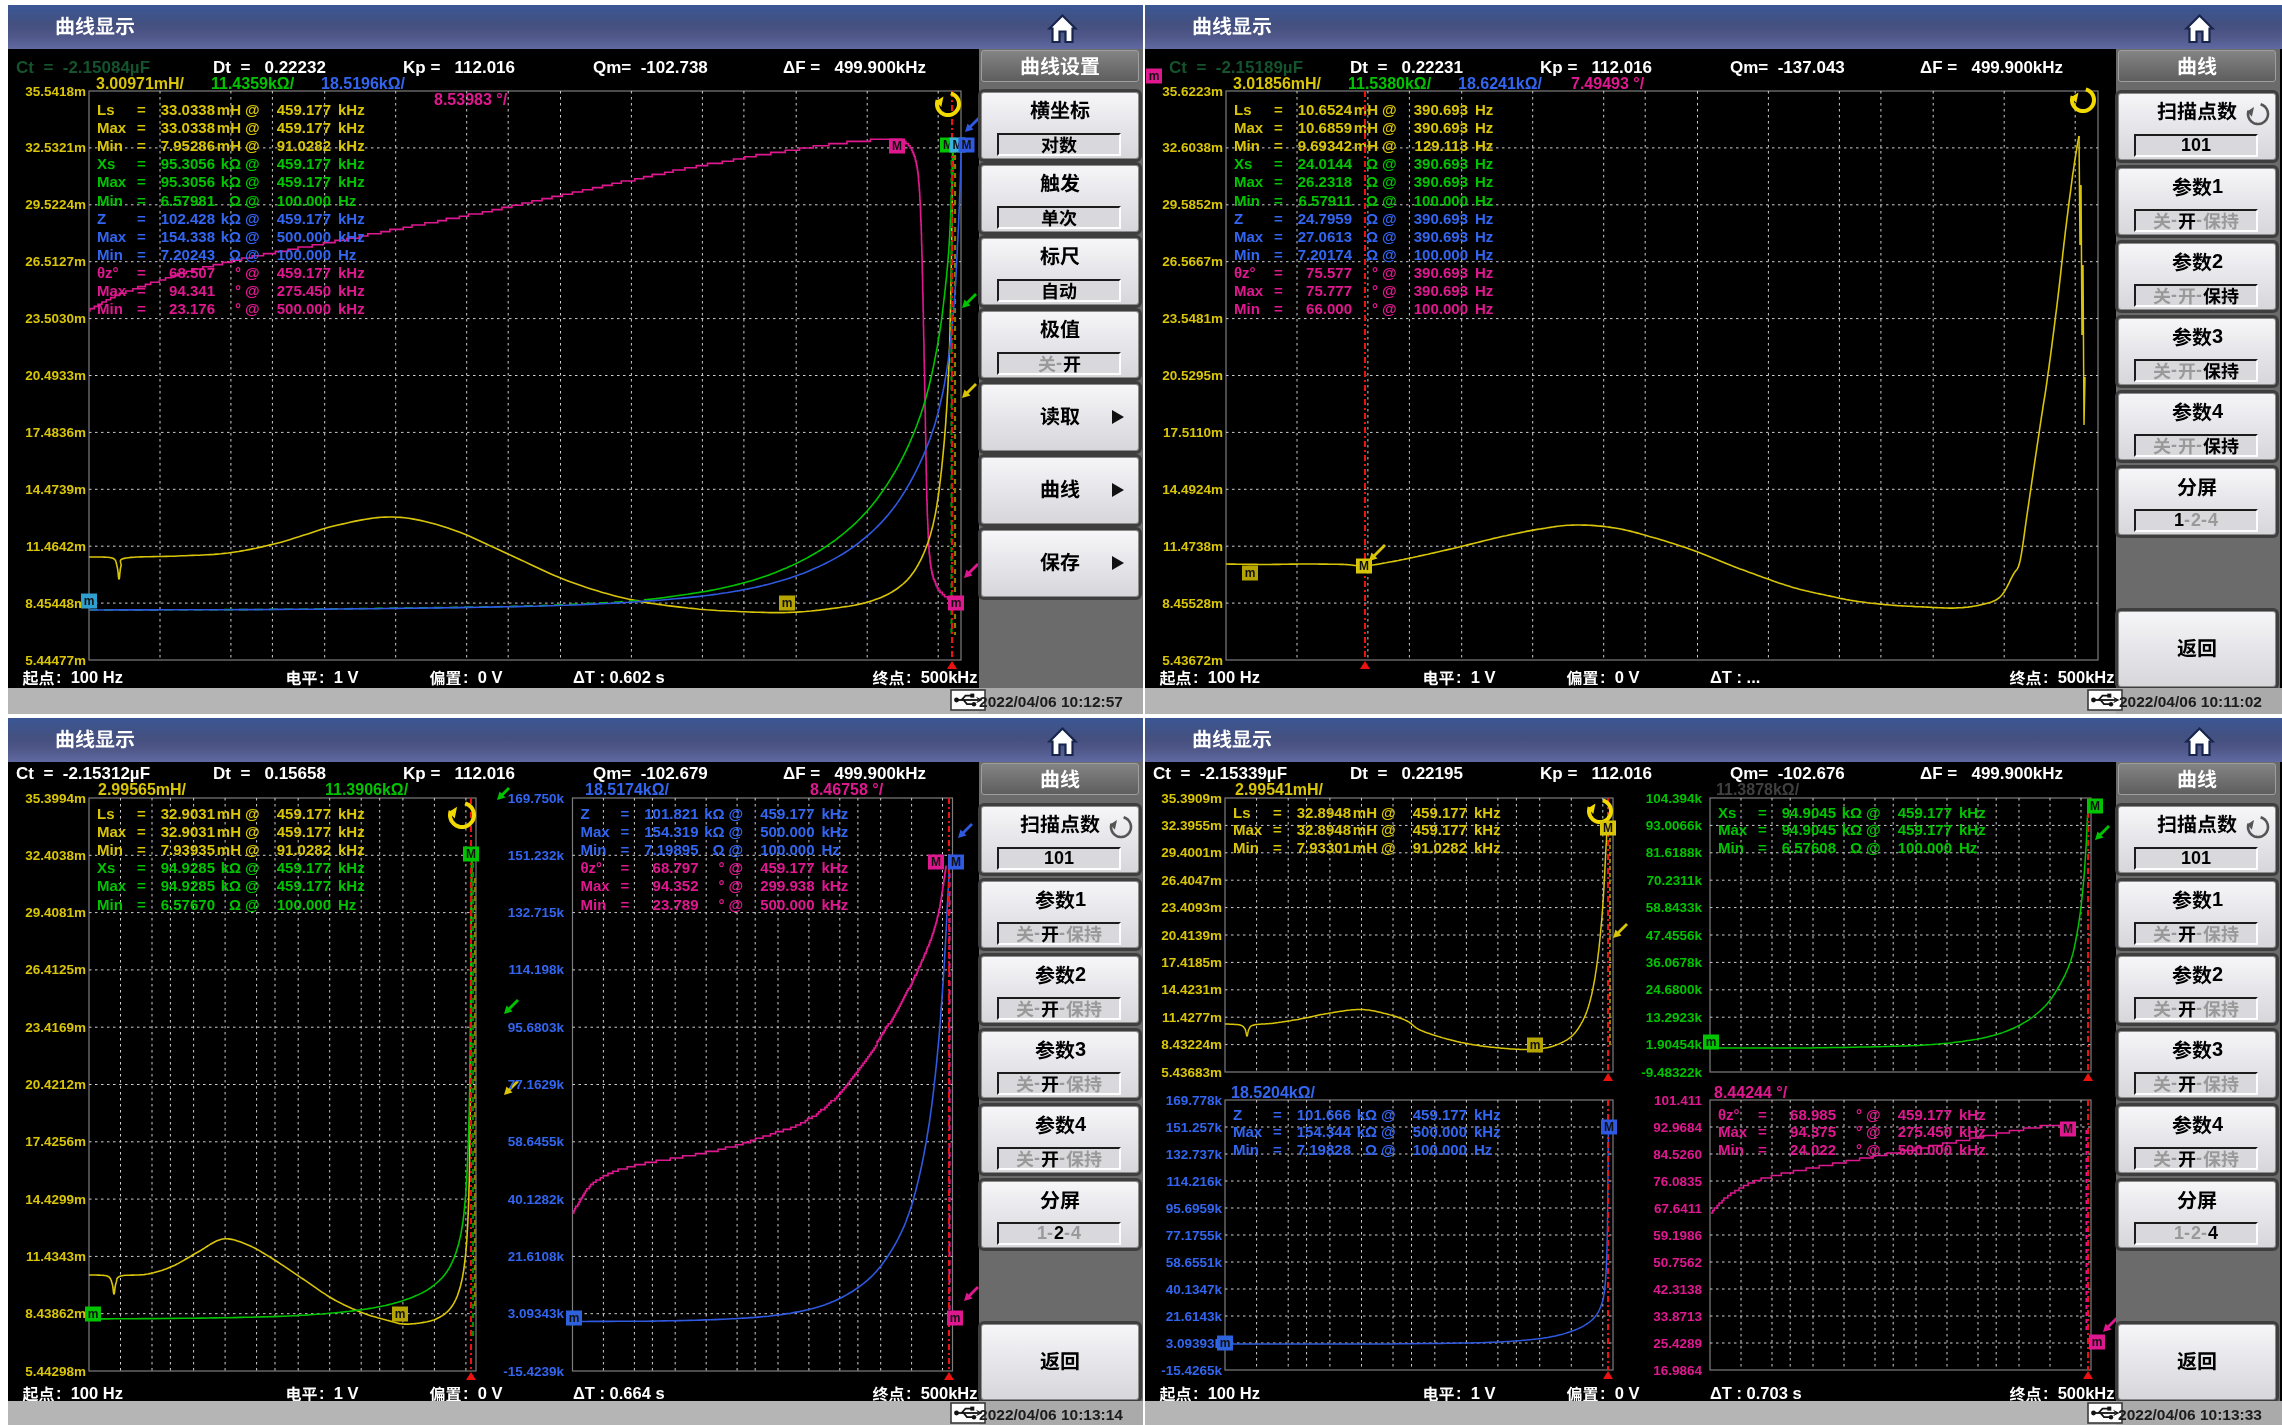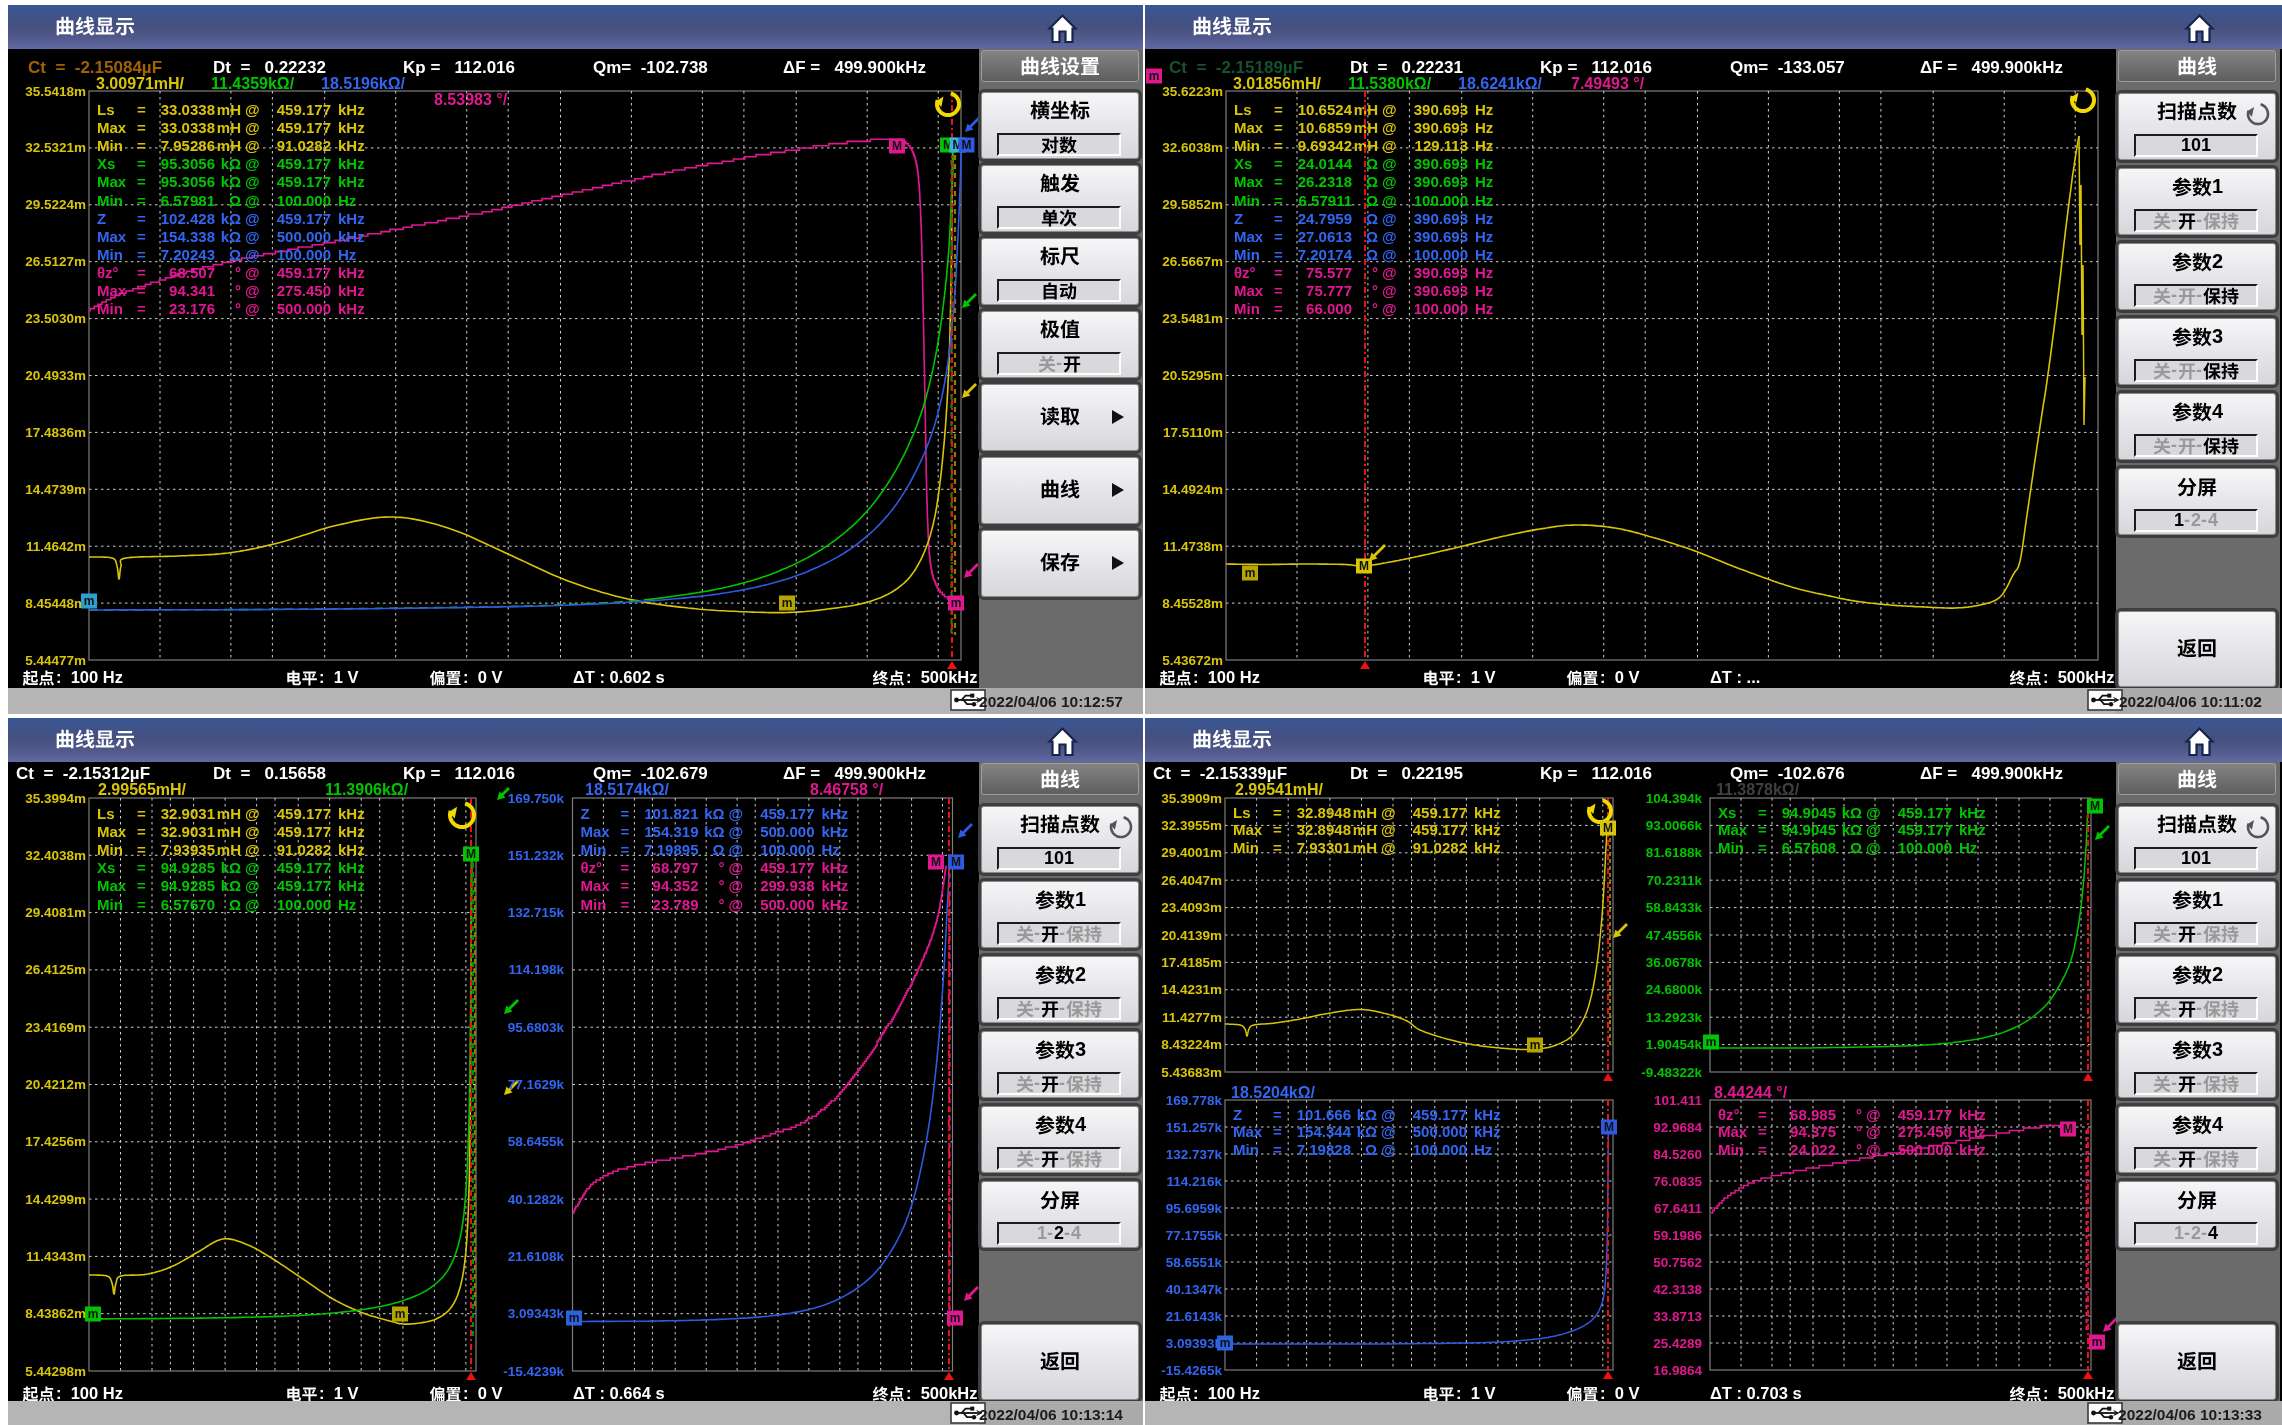--- a/index.html
+++ b/index.html
@@ -51,21 +51,21 @@
         <use href="#u66F2" transform="translate(0.0,0) scale(0.0800)" fill="#fff"></use>
         <use href="#u7EBF" transform="translate(20.0,0) scale(0.0800)" fill="#fff"></use>
         <use href="#u663E" transform="translate(40.0,0) scale(0.0800)" fill="#fff"></use>
         <use href="#u793A" transform="translate(60.0,0) scale(0.0800)" fill="#fff"></use>
       </svg>
     </div>
     <svg style="position:absolute;left:1038px;top:8px" width="33" height="32" viewBox="0 0 33 32">
       <path d="M3.5 15.5 L16.5 2.5 L29.5 15.5 L26.5 15.5 L26.5 29 L19.5 29 L19.5 18.5 L13.5 18.5 L13.5 29 L6.5 29 L6.5 15.5 Z" fill="#ffffff" stroke="#17254d" stroke-width="2.2"></path>
     </svg>
     <div style="position:absolute;left:0;top:44px;width:1135px;height:665px;background:#000"></div>
-    <span style="position:absolute;left:20px;top:53px;font:700 17px 'Liberation Sans',sans-serif;color:#a16207;white-space:pre">Ct  =  -2.15084µF</span>
+    <span style="position:absolute;left:8px;top:53px;font:700 17px 'Liberation Sans',sans-serif;color:#14532d;white-space:pre">Ct  =  -2.15084µF</span>
     <span style="position:absolute;left:205px;top:53px;font:700 17px 'Liberation Sans',sans-serif;color:#fff;white-space:pre">Dt  =   0.22232</span>
     <span style="position:absolute;left:395px;top:53px;font:700 17px 'Liberation Sans',sans-serif;color:#fff;white-space:pre">Kp =   112.016</span>
     <span style="position:absolute;left:585px;top:53px;font:700 17px 'Liberation Sans',sans-serif;color:#fff;white-space:pre">Qm=  -102.738</span>
     <span style="position:absolute;left:775px;top:53px;font:700 17px 'Liberation Sans',sans-serif;color:#fff;white-space:pre">ΔF =   499.900kHz</span>
     <span style="position:absolute;left:88px;top:70px;font:700 16px 'Liberation Sans',sans-serif;color:#d9c508;white-space:pre">3.00971mH/</span>
     <span style="position:absolute;left:203px;top:70px;font:700 16px 'Liberation Sans',sans-serif;color:#00c400;white-space:pre">11.4359kΩ/</span>
     <span style="position:absolute;left:313px;top:70px;font:700 16px 'Liberation Sans',sans-serif;color:#3366f0;white-space:pre">18.5196kΩ/</span>
     <span style="position:absolute;left:426px;top:86px;font:700 16px 'Liberation Sans',sans-serif;color:#e01890;white-space:pre">8.53983 °/</span>
     <svg style="position:absolute;left:0;top:0" width="1135" height="709" viewBox="0 0 1135 709">
       <rect x="81" y="86" width="872" height="569" fill="none" stroke="#7d7d7d" stroke-width="1.2"></rect>
@@ -370,21 +370,21 @@
         <use href="#u793A" transform="translate(60.0,0) scale(0.0800)" fill="#fff"></use>
       </svg>
     </div>
     <svg style="position:absolute;left:1038px;top:8px" width="33" height="32" viewBox="0 0 33 32">
       <path d="M3.5 15.5 L16.5 2.5 L29.5 15.5 L26.5 15.5 L26.5 29 L19.5 29 L19.5 18.5 L13.5 18.5 L13.5 29 L6.5 29 L6.5 15.5 Z" fill="#ffffff" stroke="#17254d" stroke-width="2.2"></path>
     </svg>
     <div style="position:absolute;left:0;top:44px;width:1137px;height:665px;background:#000"></div>
     <span style="position:absolute;left:24px;top:53px;font:700 17px 'Liberation Sans',sans-serif;color:#14532d;white-space:pre">Ct  =  -2.15189µF</span>
     <span style="position:absolute;left:205px;top:53px;font:700 17px 'Liberation Sans',sans-serif;color:#fff;white-space:pre">Dt  =   0.22231</span>
     <span style="position:absolute;left:395px;top:53px;font:700 17px 'Liberation Sans',sans-serif;color:#fff;white-space:pre">Kp =   112.016</span>
-    <span style="position:absolute;left:585px;top:53px;font:700 17px 'Liberation Sans',sans-serif;color:#fff;white-space:pre">Qm=  -133.057</span>
+    <span style="position:absolute;left:585px;top:53px;font:700 17px 'Liberation Sans',sans-serif;color:#fff;white-space:pre">Qm=  -137.043</span>
     <span style="position:absolute;left:775px;top:53px;font:700 17px 'Liberation Sans',sans-serif;color:#fff;white-space:pre">ΔF =   499.900kHz</span>
     <span style="position:absolute;left:88px;top:70px;font:700 16px 'Liberation Sans',sans-serif;color:#d9c508;white-space:pre">3.01856mH/</span>
     <span style="position:absolute;left:203px;top:70px;font:700 16px 'Liberation Sans',sans-serif;color:#00c400;white-space:pre">11.5380kΩ/</span>
     <span style="position:absolute;left:313px;top:70px;font:700 16px 'Liberation Sans',sans-serif;color:#3366f0;white-space:pre">18.6241kΩ/</span>
     <span style="position:absolute;left:426px;top:70px;font:700 16px 'Liberation Sans',sans-serif;color:#e01890;white-space:pre">7.49493 °/</span>
     <svg style="position:absolute;left:0;top:0" width="1137" height="709" viewBox="0 0 1137 709">
       <rect x="81" y="86" width="872" height="569" fill="none" stroke="#7d7d7d" stroke-width="1.2"></rect>
       <line x1="81" y1="142.9" x2="953" y2="142.9" stroke="#cfcfcf" stroke-width="1" stroke-dasharray="2.5 3.5"></line>
       <line x1="81" y1="199.8" x2="953" y2="199.8" stroke="#cfcfcf" stroke-width="1" stroke-dasharray="2.5 3.5"></line>
       <line x1="81" y1="256.7" x2="953" y2="256.7" stroke="#cfcfcf" stroke-width="1" stroke-dasharray="2.5 3.5"></line>

